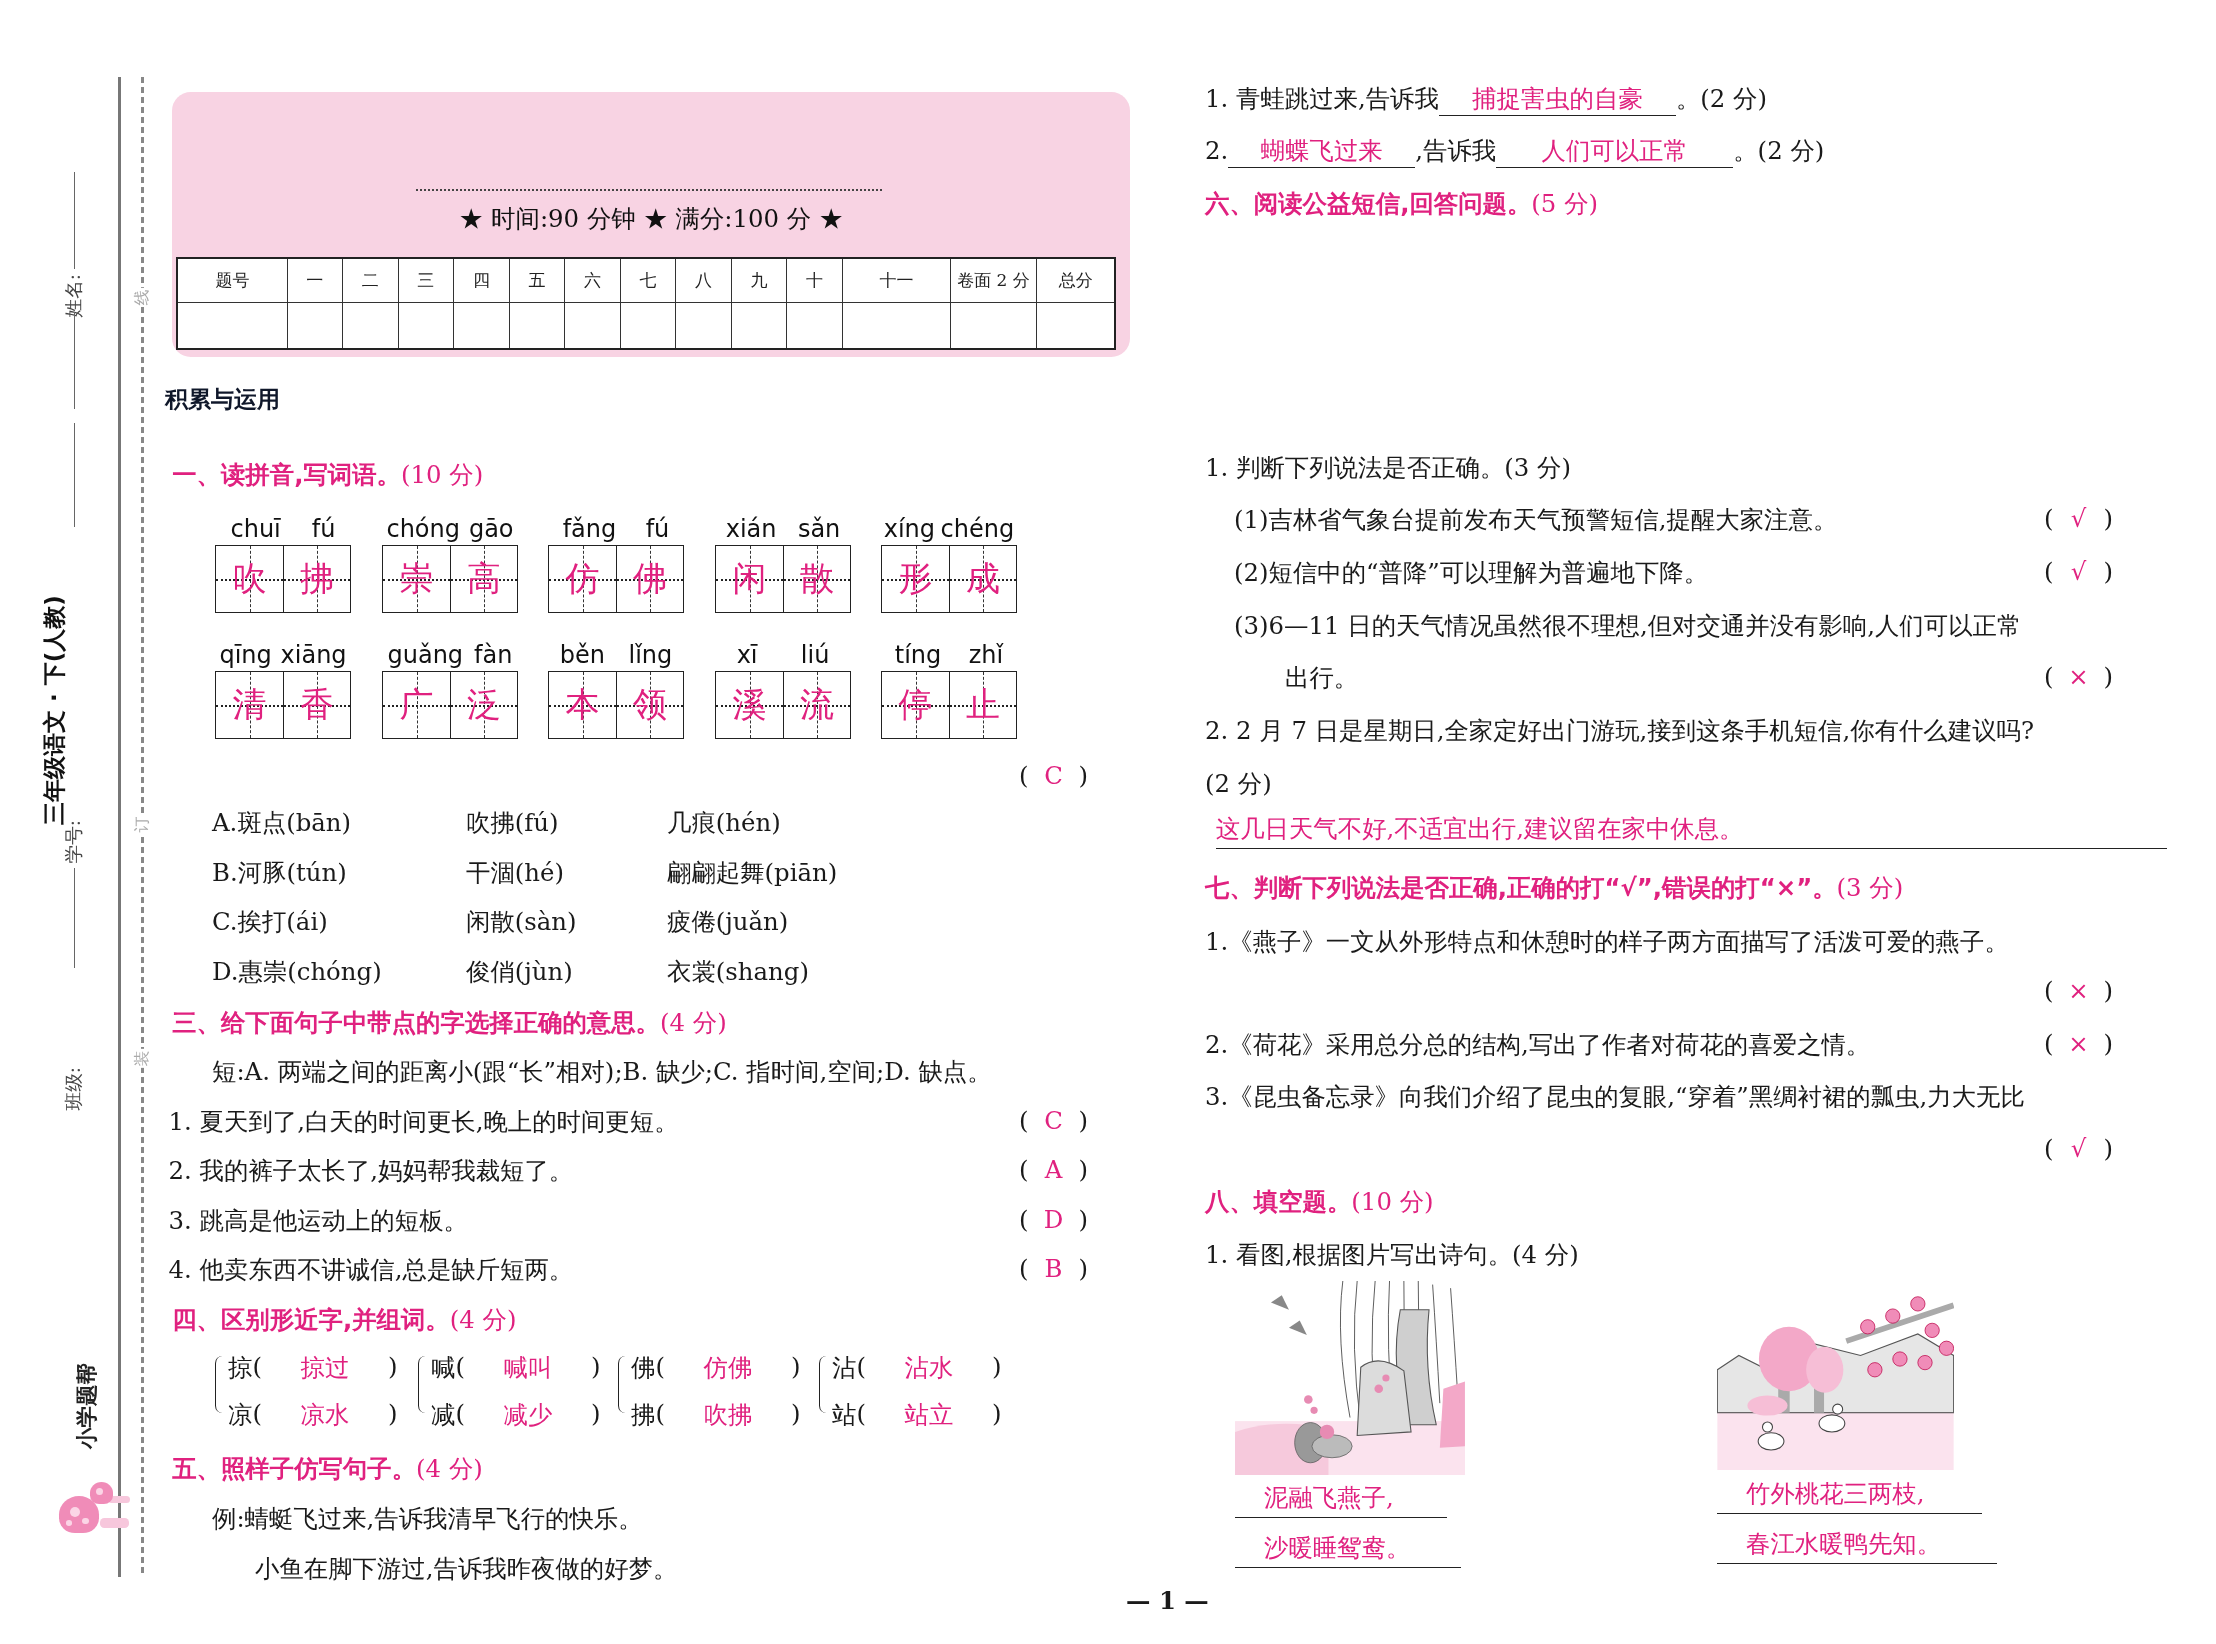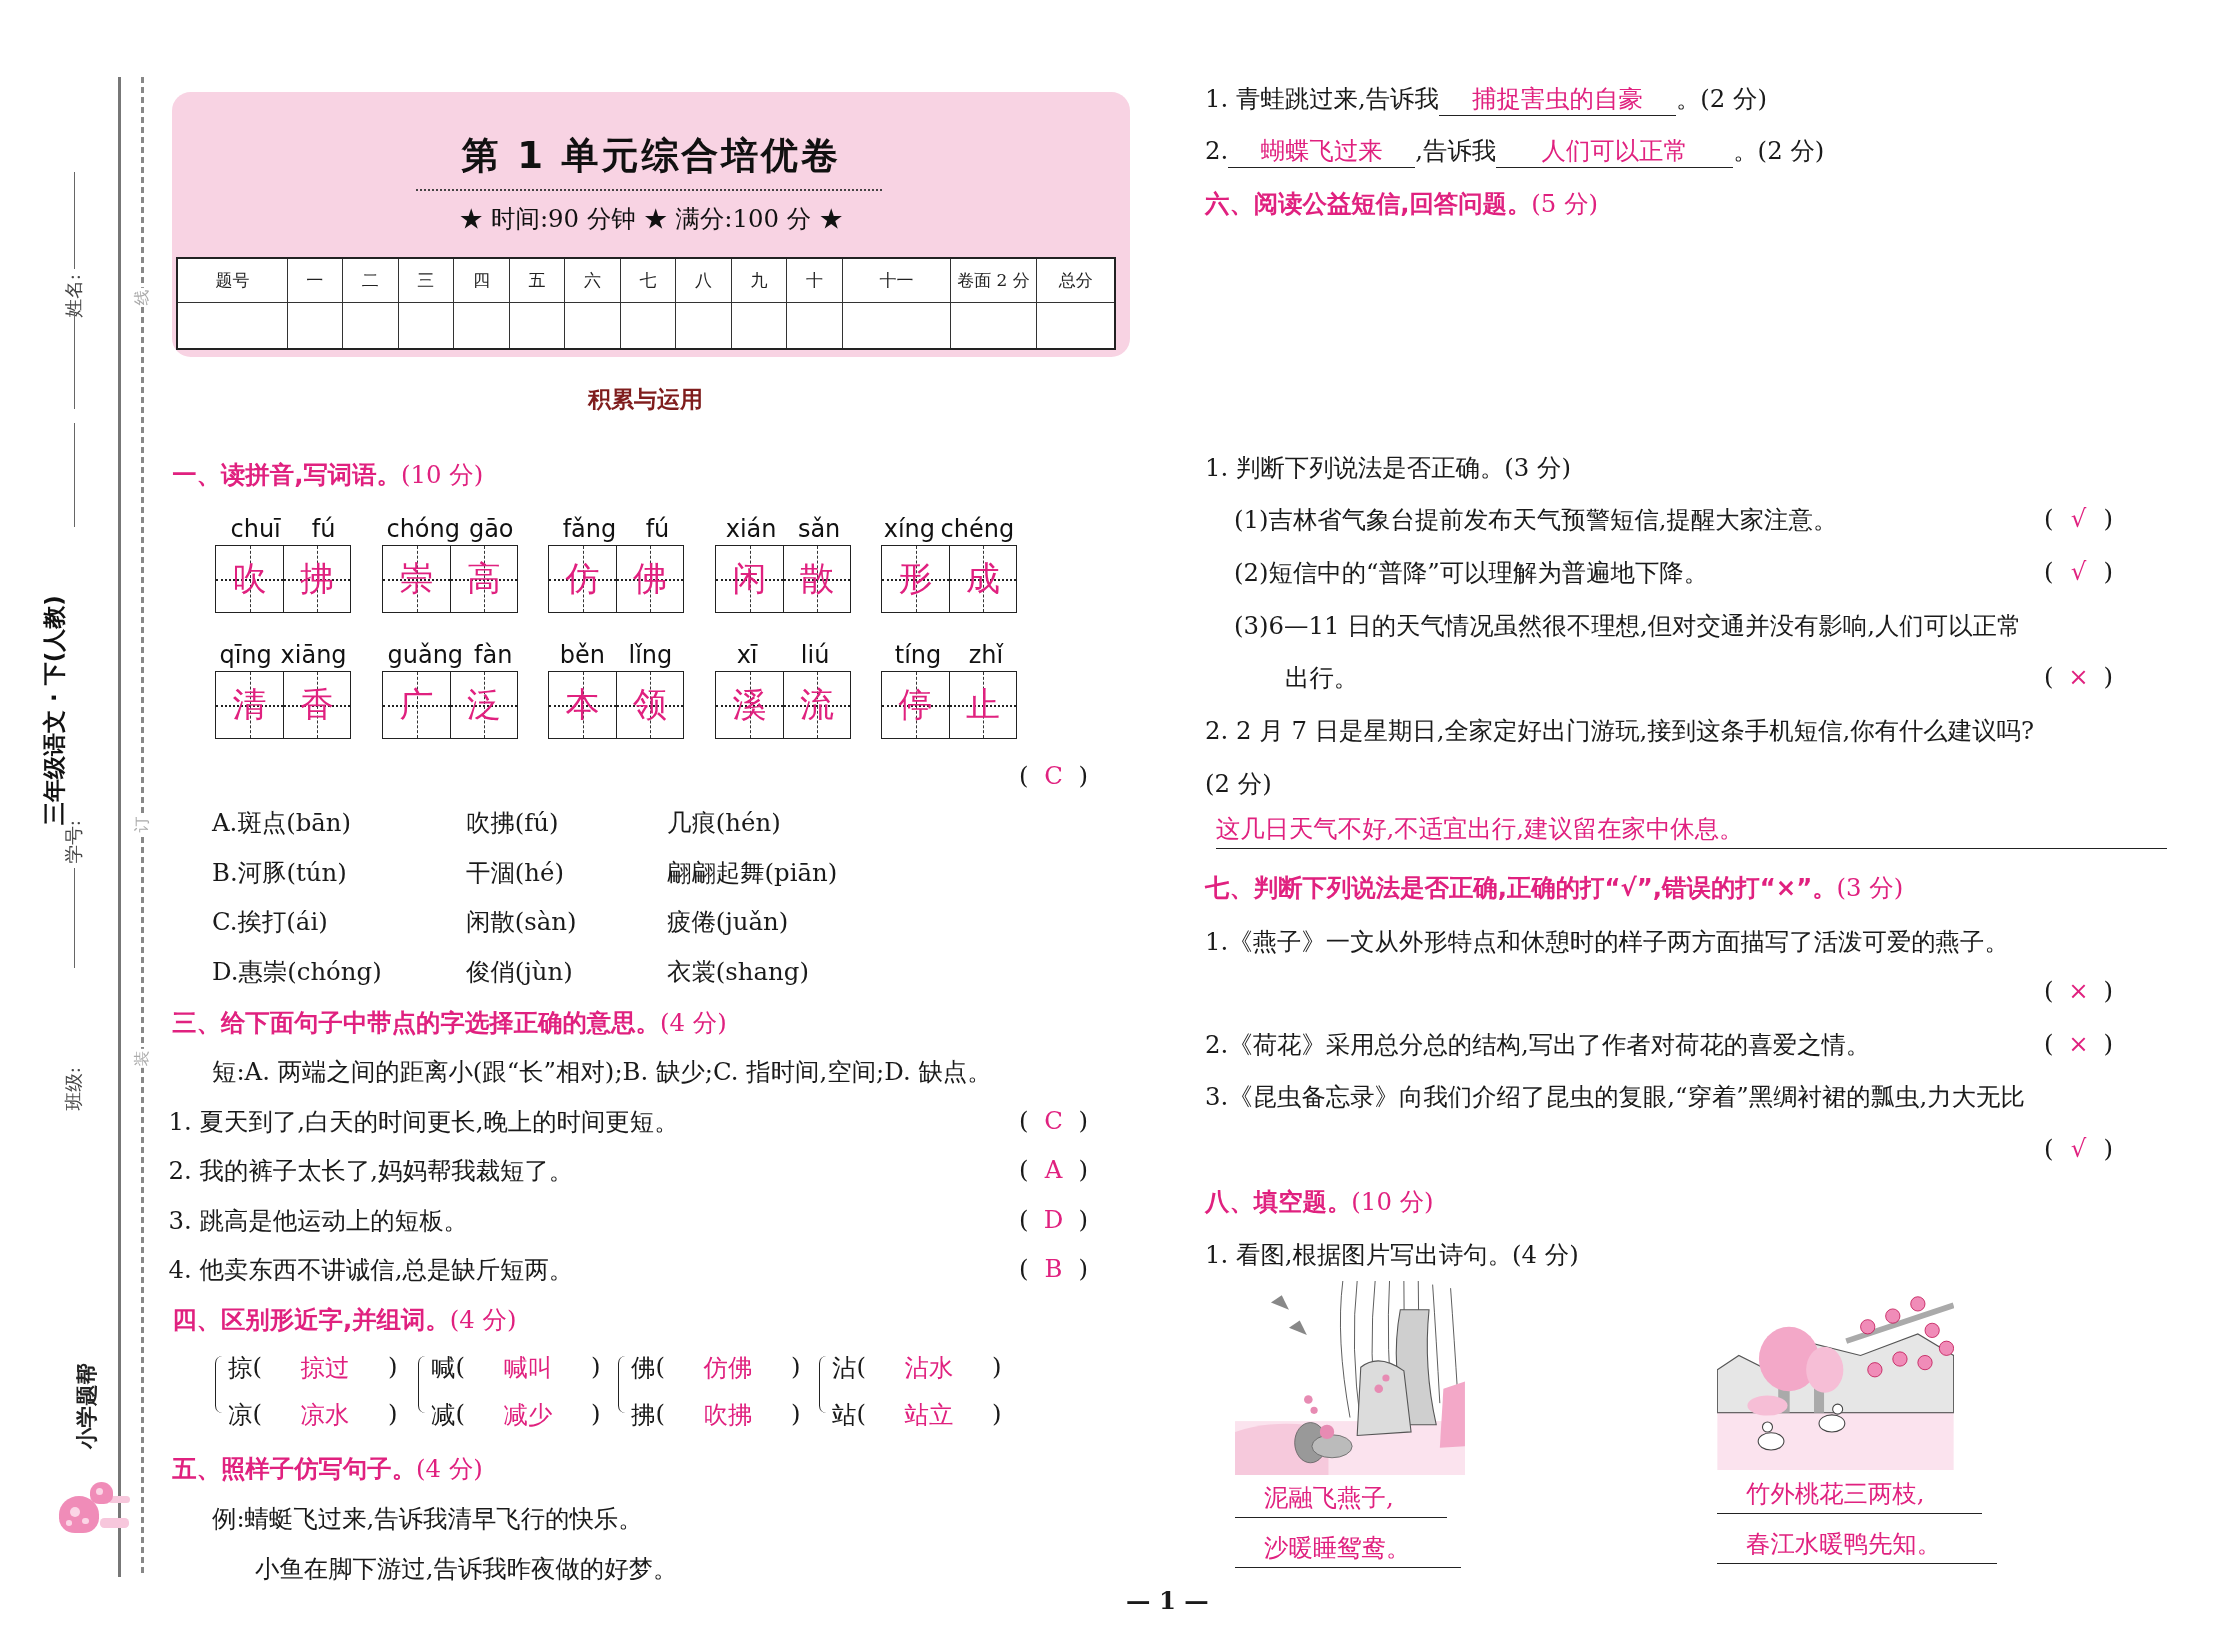--- a/index.html
+++ b/index.html
@@ -34,22 +34,22 @@
   .banner .dots { position: absolute; left: 244px; width: 466px; top: 97px; border-top: 2.2px dotted #444; }
   .banner .subtitle { position: absolute; left: 0; right: 0; top: 111px; text-align: center; font-size: 24.4px; color: #111; }
   .score-table { position: absolute; left: 4.3px; top: 165px; width: 940px; height: 93px; border-collapse: collapse;
     background: #fff; border: 2.2px solid #222; }
   .score-table td { border: 1.4px solid #333; text-align: center; font-size: 17px; color: #222; }
   .score-table tr:first-child td { height: 44px; }
 
   .section-title { position: absolute; left: 7.2px; font-family: "DejaVu Sans", sans-serif; font-weight: bold;
     font-size: 24.4px; color: #e0217f; white-space: nowrap; }
   .section-title .pts { font-family: "DejaVu Serif", serif; font-weight: normal; }
-  .sub-heading { position: absolute; left: 0; width: 961px; top: 384px; text-align: center;
-    font-family: "DejaVu Sans", sans-serif; font-weight: bold; font-size: 23px; color: #7f1d1d; }
+  .sub-heading { position: absolute; left: 0; width: 961px; top: 384px; text-align: left;
+    font-family: "DejaVu Sans", sans-serif; font-weight: bold; font-size: 23px; color: #0f172a; }
 
   .line { position: absolute; font-size: 24.4px; white-space: nowrap; color: #1a1a1a; }
   .answer-paren { position: absolute; font-size: 24.4px; white-space: nowrap; }
   .answer-paren .val { display: inline-block; width: 50px; text-align: center; color: #e0217f; }
 
   
   .pinyin-group { position: absolute; width: 136px; }
   .pinyin-group .py { display: flex; justify-content: space-around; font-family: "DejaVu Sans", sans-serif;
     font-size: 24px; color: #111; height: 32px; line-height: 32px; }
   .grid { display: flex; border: 1.4px solid #222; width: 136px; height: 68px; }
@@ -116,21 +116,20 @@
       <div class="dot" style="left:10.8px;top:10.8px;width:10px;height:10px"></div>
       <div class="dot" style="left:23px;top:21.5px;width:6.5px;height:6.5px"></div>
       <div class="dot" style="left:7.2px;top:24.4px;width:5.7px;height:5.7px"></div>
     </div>
   </div>
 </div>
 
 <div class="col-left">
 
   <div class="banner">
-    <div class="title">第 1 单元综合培优卷</div>
     <div class="dots"></div>
     <div class="subtitle">★ 时间:90 分钟 ★ 满分:100 分 ★</div>
     <table class="score-table">
       <tbody>
           <tr>
         <td>题号</td>
         <td>一</td>
         <td>二</td>
         <td>三</td>
         <td>四</td>

